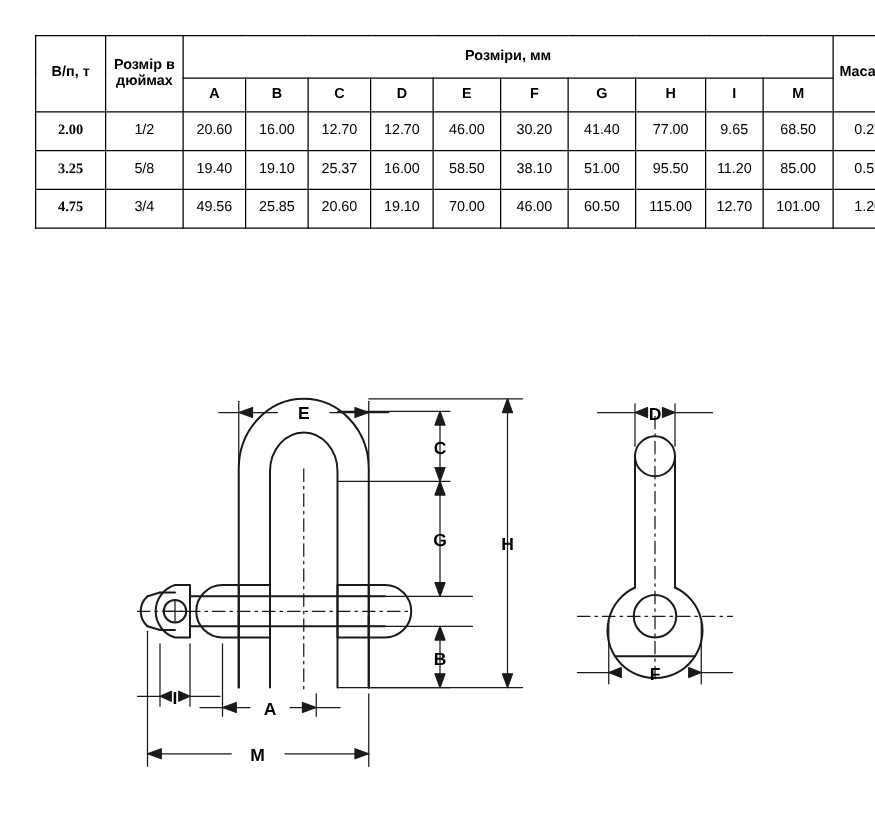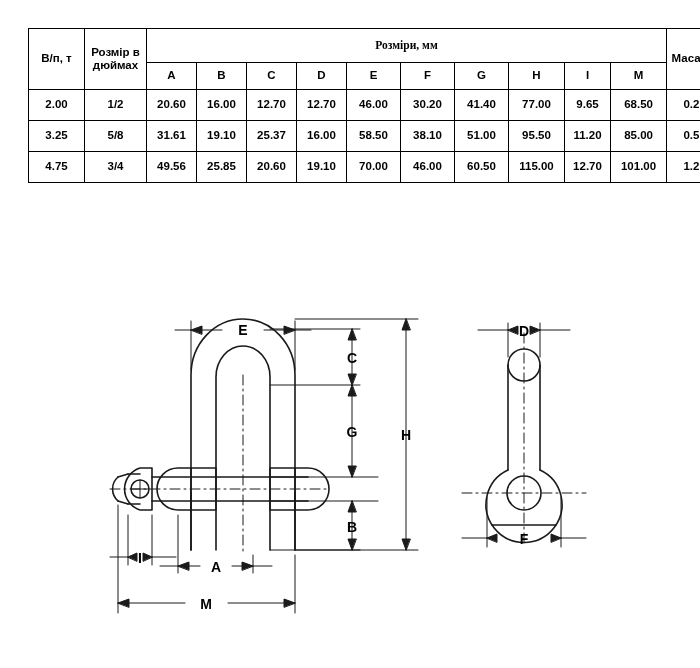--- a/index.html
+++ b/index.html
@@ -39,28 +39,28 @@
     text-align: center;
     vertical-align: middle;
     padding: 2px 1px;
     line-height: 1.15;
   }
   table.spec th {
     font-weight: bold;
   }
   .hdr-group {
     font-weight: bold;
-    font-family: Liberation Serif, serif;
   }
   td.val {
     height: 26px;
-    font-weight: bold;
+    font-weight: normal;
   }
   td.first-col {
     font-weight: bold;
+    font-family: Liberation Serif, serif;
   }
   .th-tall {
     height: 56px;
   }
   .th-sub {
     height: 22px;
   }
 
   
   .drawing {
@@ -134,21 +134,21 @@
           <td class="val">30.20</td>
           <td class="val">41.40</td>
           <td class="val">77.00</td>
           <td class="val">9.65</td>
           <td class="val">68.50</td>
           <td class="val">0.27</td>
         </tr>
         <tr>
           <td class="val first-col">3.25</td>
           <td class="val">5/8</td>
-          <td class="val">31.61</td>
+          <td class="val">19.40</td>
           <td class="val">19.10</td>
           <td class="val">25.37</td>
           <td class="val">16.00</td>
           <td class="val">58.50</td>
           <td class="val">38.10</td>
           <td class="val">51.00</td>
           <td class="val">95.50</td>
           <td class="val">11.20</td>
           <td class="val">85.00</td>
           <td class="val">0.57</td>

